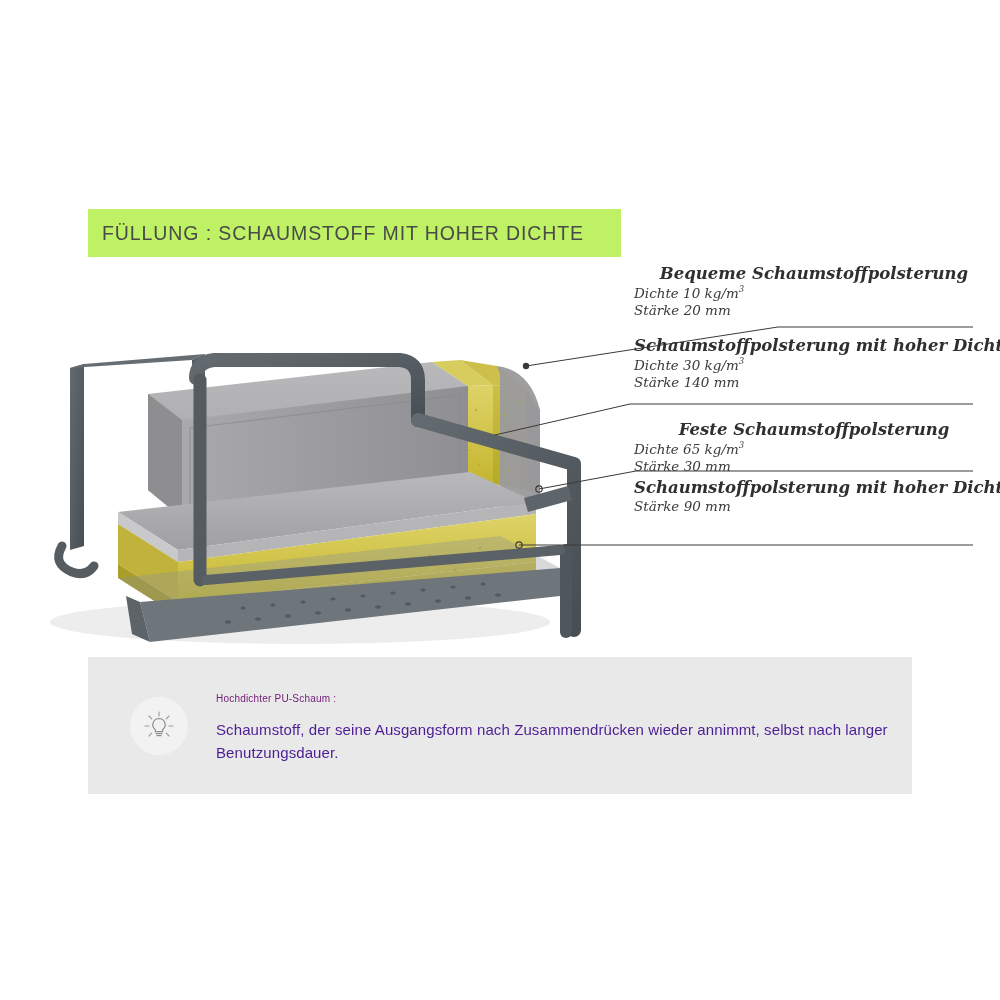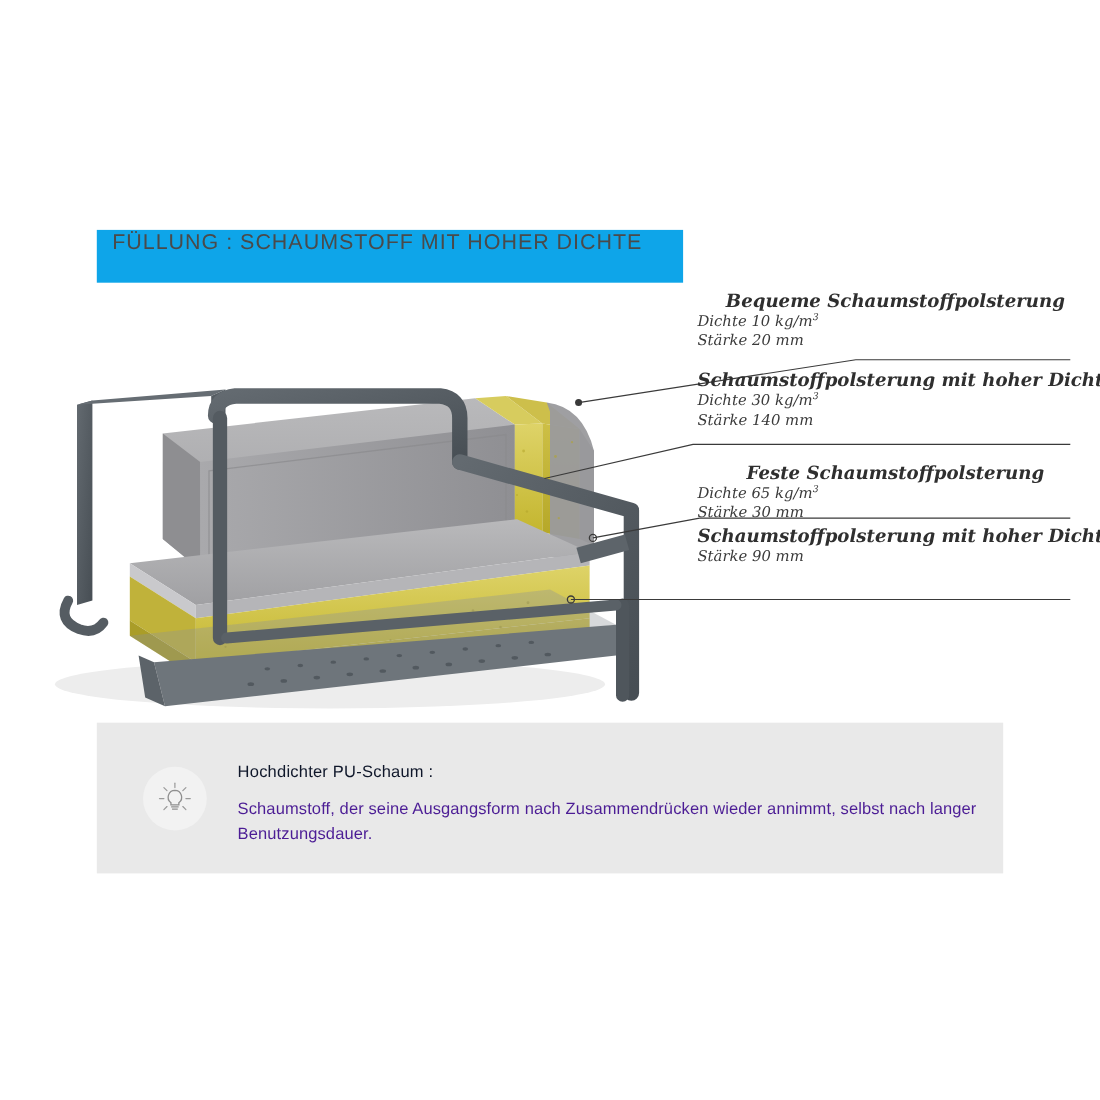--- a/index.html
+++ b/index.html
@@ -16,23 +16,23 @@
     overflow: hidden;
   }
 
   
   #title-bar {
     position: absolute;
     left: 88px;
     top: 209px;
     width: 533px;
     height: 48px;
-    background: #0ea5e9;
+    background: #bef264;
     display: flex;
-    align-items: flex-start;
+    align-items: center;
   }
   #title-bar .title-text {
     padding-left: 14px;
     font-size: 19.5px;
     letter-spacing: 0.9px;
     color: #4a4a4a;
     font-weight: 400;
     white-space: nowrap;
   }
 
@@ -105,22 +105,22 @@
     align-items: center;
     justify-content: center;
   }
   #footer-text {
     position: absolute;
     left: 128px;
     top: 36px;
     width: 760px;
   }
   #footer-text .f-head {
-    font-size: 15px;
-    color: #0f172a;
+    font-size: 10px;
+    color: #701a75;
     margin-bottom: 14px;
     letter-spacing: 0.2px;
   }
   #footer-text .f-body {
     font-size: 15px;
     color: #4c1d95;
     line-height: 1.55;
     letter-spacing: 0.1px;
   }
 </style>

